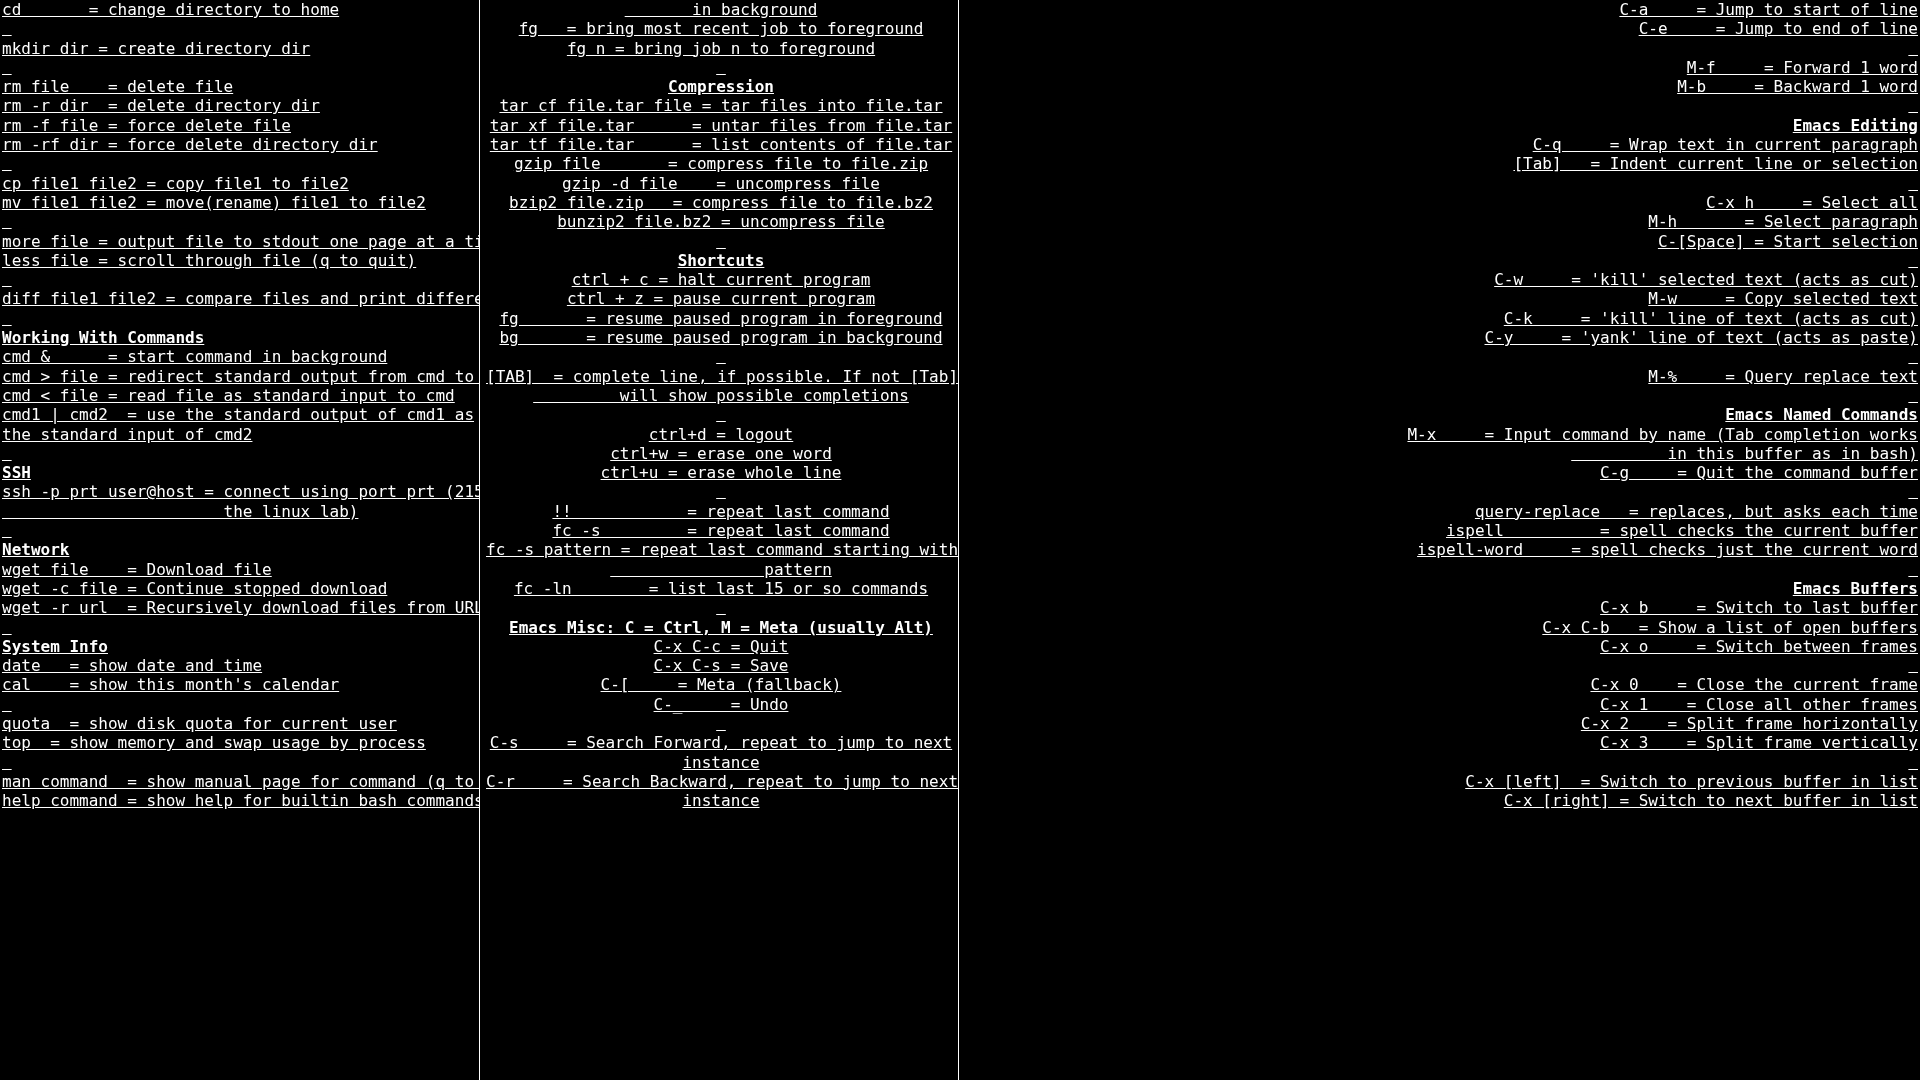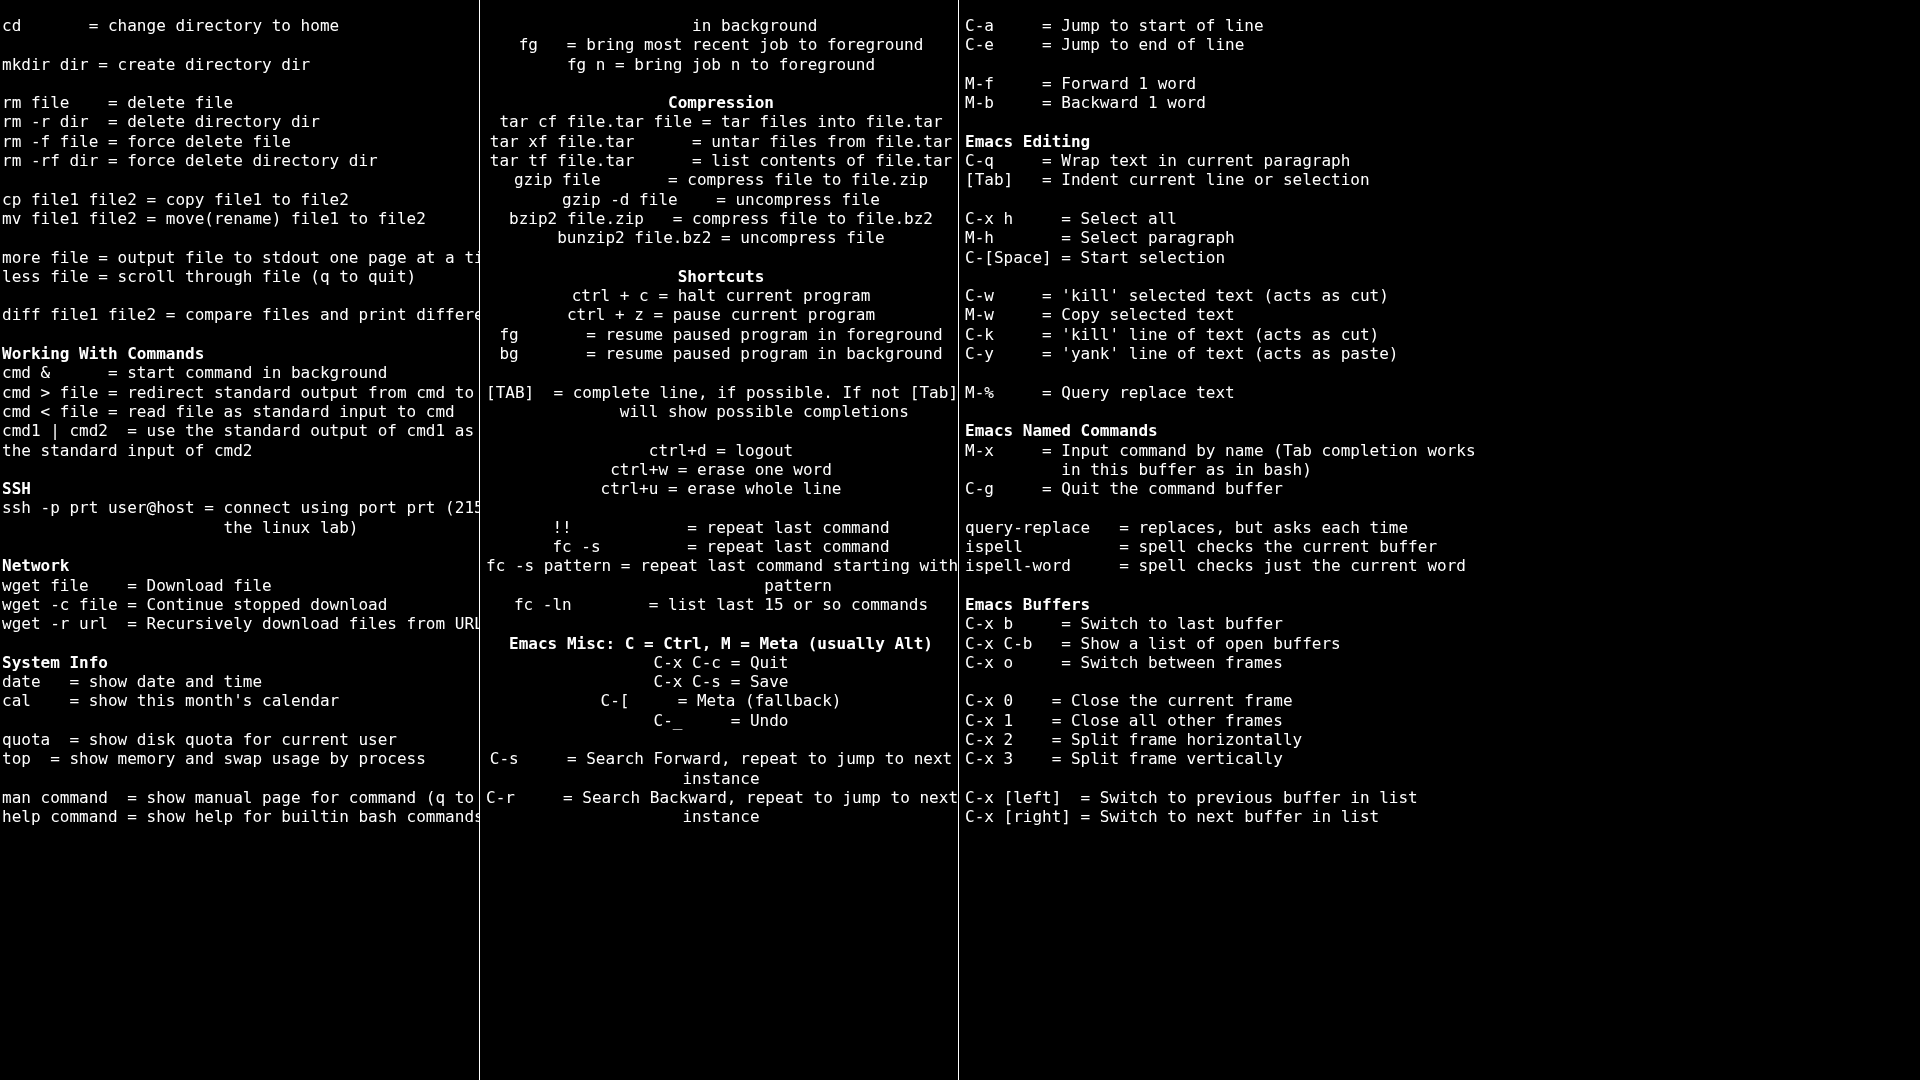--- a/index.html
+++ b/index.html
@@ -14,27 +14,28 @@
     overflow:hidden;
   }
   .cols{
     display:flex;
     flex-direction:row;
     width:100%;
     height:100%;
   }
   .col{
     box-sizing:border-box;
-    padding:16px 2px;
+    padding:0 2px;
     white-space:pre;
     overflow:hidden;
+    text-decoration:underline;
   }
   .c1{width:480px;border-right:1px solid #fff;}
   .c2{width:479px;border-right:1px solid #fff;padding-left:6px;text-align:center;}
-  .c3{flex:1;padding-left:6px;}
+  .c3{flex:1;padding-left:6px;text-align:right;}
   .hdr{font-weight:bold;white-space:pre;}
   .line{white-space:pre;}
 </style>
 </head>
 <body>
 
 <div class="cols">
   <div class="col c1" id="col1"><div class="line">cd       = change directory to home</div><div class="line">&nbsp;</div><div class="line">mkdir dir = create directory dir</div><div class="line">&nbsp;</div><div class="line">rm file    = delete file</div><div class="line">rm -r dir  = delete directory dir</div><div class="line">rm -f file = force delete file</div><div class="line">rm -rf dir = force delete directory dir</div><div class="line">&nbsp;</div><div class="line">cp file1 file2 = copy file1 to file2</div><div class="line">mv file1 file2 = move(rename) file1 to file2</div><div class="line">&nbsp;</div><div class="line">more file = output file to stdout one page at a time</div><div class="line">less file = scroll through file (q to quit)</div><div class="line">&nbsp;</div><div class="line">diff file1 file2 = compare files and print differences</div><div class="line">&nbsp;</div><div class="hdr">Working With Commands</div><div class="line">cmd &amp;      = start command in background</div><div class="line">cmd &gt; file = redirect standard output from cmd to file</div><div class="line">cmd &lt; file = read file as standard input to cmd</div><div class="line">cmd1 | cmd2  = use the standard output of cmd1 as</div><div class="line">the standard input of cmd2</div><div class="line">&nbsp;</div><div class="hdr">SSH</div><div class="line">ssh -p prt user@host = connect using port prt (215 for</div><div class="line">                       the linux lab)</div><div class="line">&nbsp;</div><div class="hdr">Network</div><div class="line">wget file    = Download file</div><div class="line">wget -c file = Continue stopped download</div><div class="line">wget -r url  = Recursively download files from URL</div><div class="line">&nbsp;</div><div class="hdr">System Info</div><div class="line">date   = show date and time</div><div class="line">cal    = show this month's calendar</div><div class="line">&nbsp;</div><div class="line">quota  = show disk quota for current user</div><div class="line">top  = show memory and swap usage by process</div><div class="line">&nbsp;</div><div class="line">man command  = show manual page for command (q to quit)</div><div class="line">help command = show help for builtin bash commands</div></div>
   <div class="col c2" id="col2"><div class="line">       in background</div><div class="line">fg   = bring most recent job to foreground</div><div class="line">fg n = bring job n to foreground</div><div class="line">&nbsp;</div><div class="hdr">Compression</div><div class="line">tar cf file.tar file = tar files into file.tar</div><div class="line">tar xf file.tar      = untar files from file.tar</div><div class="line">tar tf file.tar      = list contents of file.tar</div><div class="line">gzip file       = compress file to file.zip</div><div class="line">gzip -d file    = uncompress file</div><div class="line">bzip2 file.zip   = compress file to file.bz2</div><div class="line">bunzip2 file.bz2 = uncompress file</div><div class="line">&nbsp;</div><div class="hdr">Shortcuts</div><div class="line">ctrl + c = halt current program</div><div class="line">ctrl + z = pause current program</div><div class="line">fg       = resume paused program in foreground</div><div class="line">bg       = resume paused program in background</div><div class="line">&nbsp;</div><div class="line">[TAB]  = complete line, if possible. If not [Tab][Tab]</div><div class="line">         will show possible completions</div><div class="line">&nbsp;</div><div class="line">ctrl+d = logout</div><div class="line">ctrl+w = erase one word</div><div class="line">ctrl+u = erase whole line</div><div class="line">&nbsp;</div><div class="line">!!            = repeat last command</div><div class="line">fc -s         = repeat last command</div><div class="line">fc -s pattern = repeat last command starting with</div><div class="line">                pattern</div><div class="line">fc -ln        = list last 15 or so commands</div><div class="line">&nbsp;</div><div class="hdr">Emacs Misc: C = Ctrl, M = Meta (usually Alt)</div><div class="line">C-x C-c = Quit</div><div class="line">C-x C-s = Save</div><div class="line">C-[     = Meta (fallback)</div><div class="line">C-_     = Undo</div><div class="line">&nbsp;</div><div class="line">C-s     = Search Forward, repeat to jump to next</div><div class="line">instance</div><div class="line">C-r     = Search Backward, repeat to jump to next</div><div class="line">instance</div></div>
   <div class="col c3" id="col3"><div class="line">C-a     = Jump to start of line</div><div class="line">C-e     = Jump to end of line</div><div class="line">&nbsp;</div><div class="line">M-f     = Forward 1 word</div><div class="line">M-b     = Backward 1 word</div><div class="line">&nbsp;</div><div class="hdr">Emacs Editing</div><div class="line">C-q     = Wrap text in current paragraph</div><div class="line">[Tab]   = Indent current line or selection</div><div class="line">&nbsp;</div><div class="line">C-x h     = Select all</div><div class="line">M-h       = Select paragraph</div><div class="line">C-[Space] = Start selection</div><div class="line">&nbsp;</div><div class="line">C-w     = 'kill' selected text (acts as cut)</div><div class="line">M-w     = Copy selected text</div><div class="line">C-k     = 'kill' line of text (acts as cut)</div><div class="line">C-y     = 'yank' line of text (acts as paste)</div><div class="line">&nbsp;</div><div class="line">M-%     = Query replace text</div><div class="line">&nbsp;</div><div class="hdr">Emacs Named Commands</div><div class="line">M-x     = Input command by name (Tab completion works</div><div class="line">          in this buffer as in bash)</div><div class="line">C-g     = Quit the command buffer</div><div class="line">&nbsp;</div><div class="line">query-replace   = replaces, but asks each time</div><div class="line">ispell          = spell checks the current buffer</div><div class="line">ispell-word     = spell checks just the current word</div><div class="line">&nbsp;</div><div class="hdr">Emacs Buffers</div><div class="line">C-x b     = Switch to last buffer</div><div class="line">C-x C-b   = Show a list of open buffers</div><div class="line">C-x o     = Switch between frames</div><div class="line">&nbsp;</div><div class="line">C-x 0    = Close the current frame</div><div class="line">C-x 1    = Close all other frames</div><div class="line">C-x 2    = Split frame horizontally</div><div class="line">C-x 3    = Split frame vertically</div><div class="line">&nbsp;</div><div class="line">C-x [left]  = Switch to previous buffer in list</div><div class="line">C-x [right] = Switch to next buffer in list</div></div>

